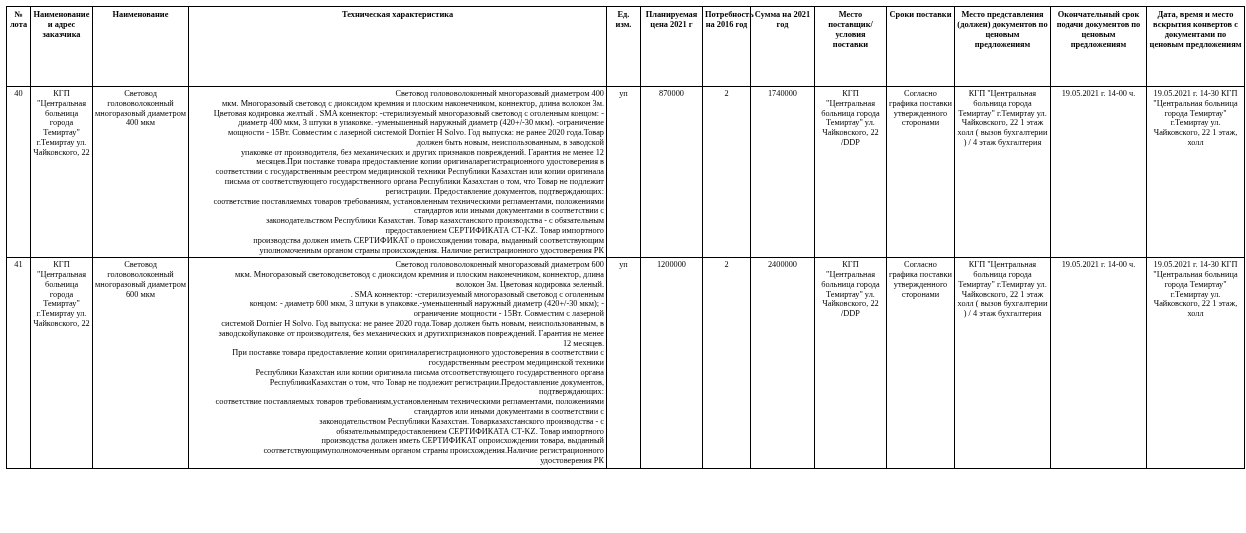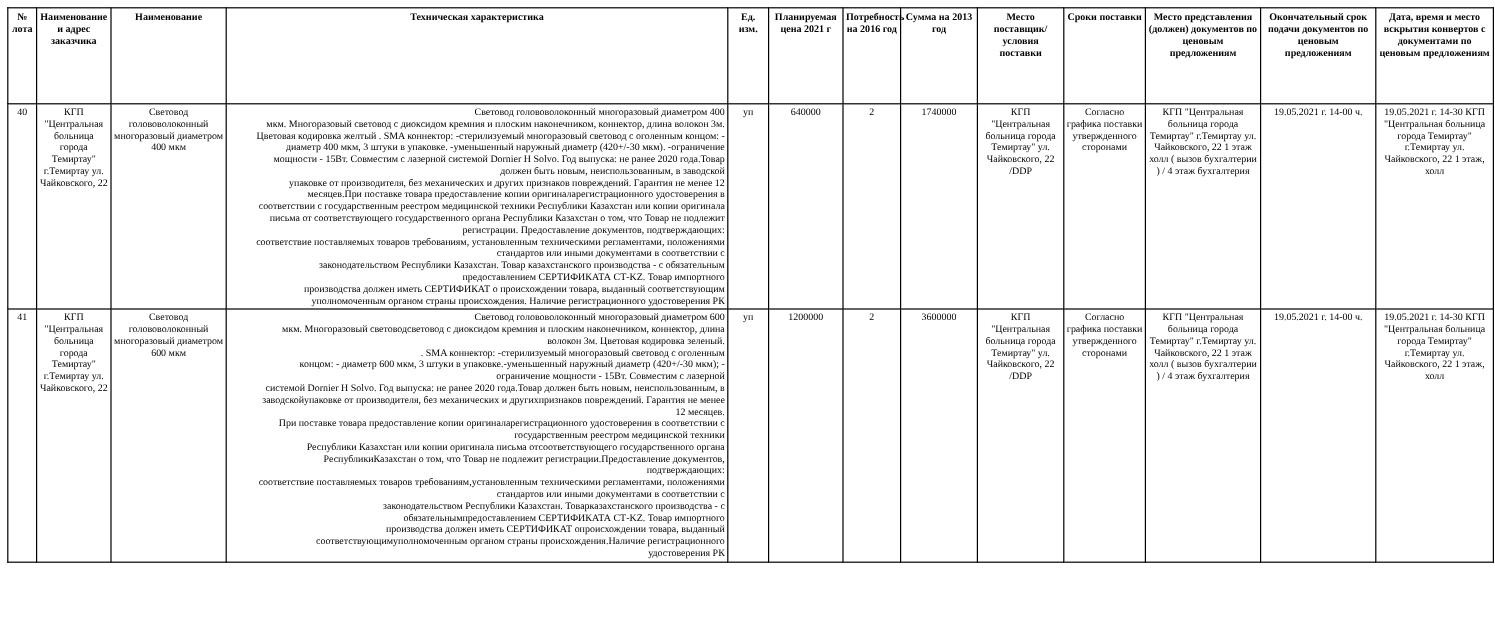--- a/index.html
+++ b/index.html
@@ -89,21 +89,21 @@
     </colgroup>
     <thead>
       <tr class="thead-row">
         <th>№ лота</th>
         <th>Наименование и адрес заказчика</th>
         <th>Наименование</th>
         <th>Техническая характеристика</th>
         <th>Ед. изм.</th>
         <th>Планируемая цена 2021 г</th>
         <th>Потребность на 2016 год</th>
-        <th>Сумма на 2013 год</th>
+        <th>Сумма на 2021 год</th>
         <th>Место поставщик/условия поставки</th>
         <th>Сроки поставки</th>
         <th>Место представления (должен) документов по ценовым предложениям</th>
         <th>Окончательный срок подачи документов по ценовым предложениям</th>
         <th>Дата, время и место вскрытия конвертов с документами по ценовым предложениям</th>
       </tr>
     </thead>
     <tbody>
       <tr>
         <td class="num">40</td>
@@ -120,21 +120,21 @@
 соответствии с государственным реестром медицинской техники Республики Казахстан или копии оригинала
 письма от соответствующего государственного органа Республики Казахстан о том, что Товар не подлежит
 регистрации. Предоставление документов, подтверждающих:
 соответствие поставляемых товаров требованиям, установленным техническими регламентами, положениями
 стандартов или иными документами в соответствии с
 законодательством Республики Казахстан. Товар казахстанского производства - с обязательным
 предоставлением СЕРТИФИКАТА СТ-KZ. Товар импортного
 производства должен иметь СЕРТИФИКАТ о происхождении товара, выданный соответствующим
 уполномоченным органом страны происхождения. Наличие регистрационного удостоверения РК</td>
         <td class="unit">уп</td>
-        <td class="price">640000</td>
+        <td class="price">870000</td>
         <td class="need">2</td>
         <td class="sum">1740000</td>
         <td class="place mid">КГП "Центральная больница города Темиртау" ул. Чайковского, 22 /DDP</td>
         <td class="terms mid">Согласно графика поставки утвержденного сторонами</td>
         <td class="docplace mid">КГП "Центральная больница города Темиртау" г.Темиртау ул. Чайковского, 22 1 этаж холл ( вызов бухгалтерии ) / 4 этаж бухгалтерия</td>
         <td class="final">19.05.2021 г. 14-00 ч.</td>
         <td class="opening">19.05.2021 г. 14-30 КГП "Центральная больница города Темиртау" г.Темиртау ул. Чайковского, 22 1 этаж, холл</td>
       </tr>
       <tr>
         <td class="num">41</td>
@@ -157,21 +157,21 @@
 соответствие поставляемых товаров требованиям,установленным техническими регламентами, положениями
 стандартов или иными документами в соответствии с
 законодательством Республики Казахстан. Товарказахстанского производства - с
 обязательнымпредоставлением СЕРТИФИКАТА СТ-KZ. Товар импортного
 производства должен иметь СЕРТИФИКАТ опроисхождении товара, выданный
 соответствующимуполномоченным органом страны происхождения.Наличие регистрационного
 удостоверения РК</td>
         <td class="unit">уп</td>
         <td class="price">1200000</td>
         <td class="need">2</td>
-        <td class="sum">3600000</td>
+        <td class="sum">2400000</td>
         <td class="place mid">КГП "Центральная больница города Темиртау" ул. Чайковского, 22 /DDP</td>
         <td class="terms mid">Согласно графика поставки утвержденного сторонами</td>
         <td class="docplace mid">КГП "Центральная больница города Темиртау" г.Темиртау ул. Чайковского, 22 1 этаж холл ( вызов бухгалтерии ) / 4 этаж бухгалтерия</td>
         <td class="final">19.05.2021 г. 14-00 ч.</td>
         <td class="opening">19.05.2021 г. 14-30 КГП "Центральная больница города Темиртау" г.Темиртау ул. Чайковского, 22 1 этаж, холл</td>
       </tr>
     </tbody>
   </table>
 </div>
 

